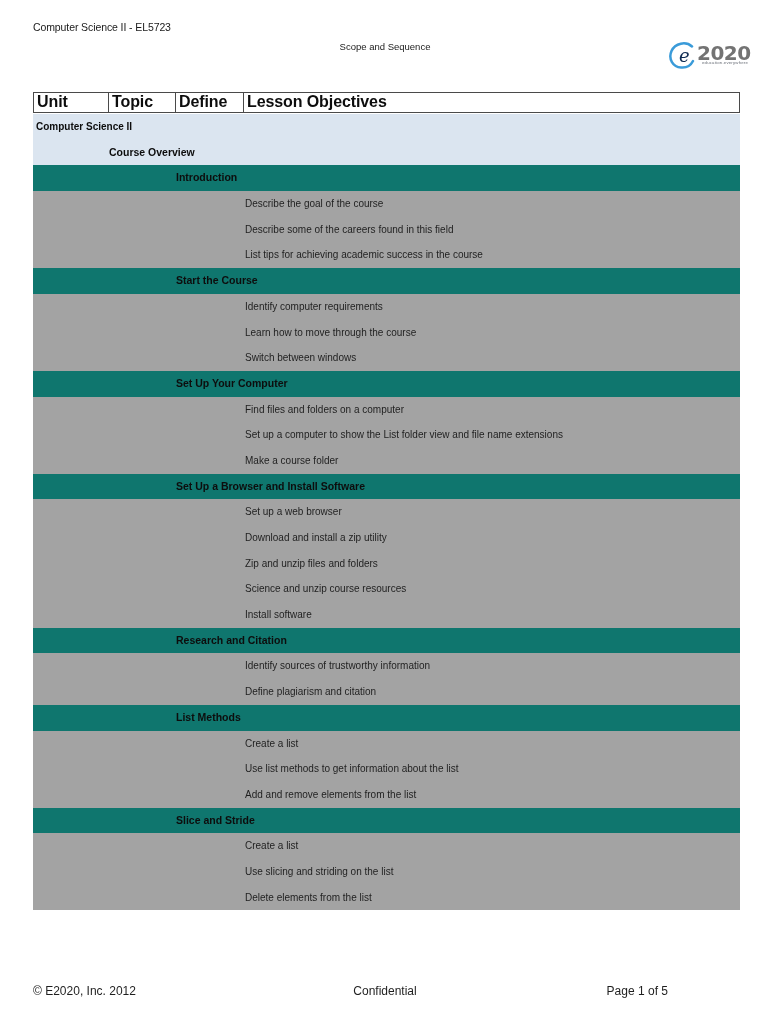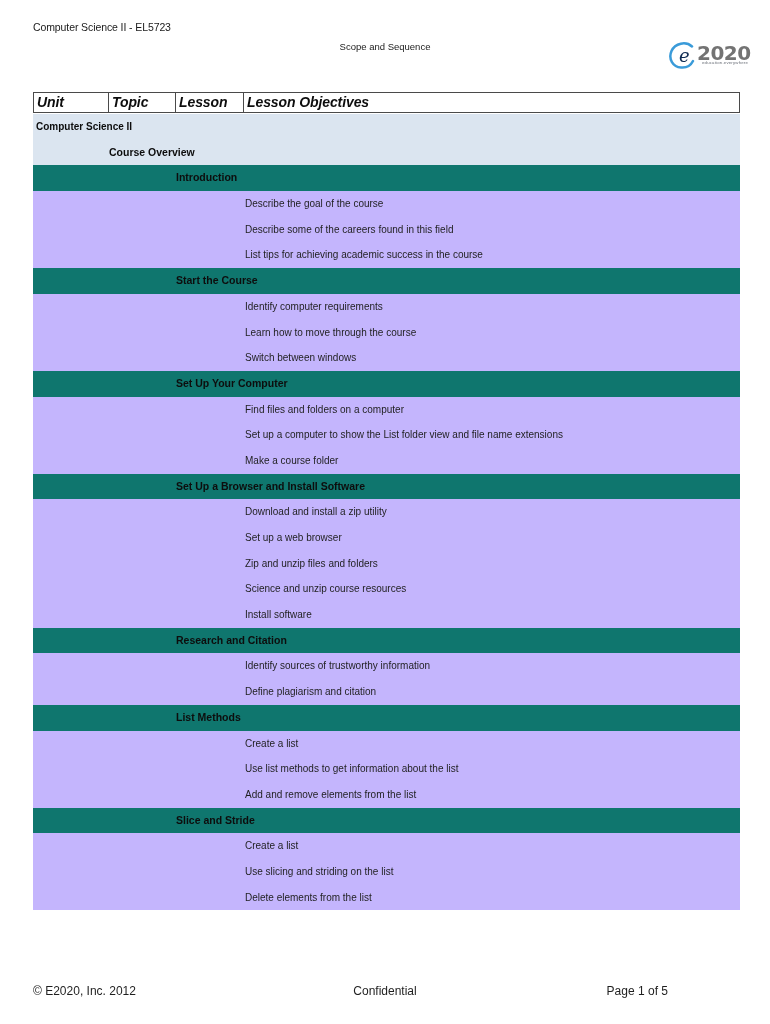--- a/index.html
+++ b/index.html
@@ -76,31 +76,30 @@
     width: 707px;
   }
   .thead-row {
     display: flex;
     height: 21px;
     border: 1.6px solid #4a4a4a;
     box-sizing: border-box;
     background: #ffffff;
   }
   .th {
-    font-size: 14px;
+    font-size: 16px;
     font-weight: bold;
     color: #0d0d0d;
     padding-left: 3px;
     line-height: 18px;
     box-sizing: border-box;
     border-right: 1.4px solid #4a4a4a;
     letter-spacing: -0.1px;
     overflow: hidden;
     white-space: nowrap;
-    font-style: italic;
   }
   .th.c-unit   { width: 75px; }
   .th.c-topic  { width: 67px; }
   .th.c-lesson { width: 68px; }
   .th.c-obj    { flex: 1; border-right: none; }
 
   .tbody { margin-top: 1px; }
 
   .row {
     display: block;
@@ -126,21 +125,21 @@
     color: #0d0d0d;
   }
   .row.level-lesson {
     background: #0f766e;
     font-weight: bold;
     font-size: 10.5px;
     padding-left: 143px;
     color: #0d0d0d;
   }
   .row.level-objective {
-    background: #c4b5fd;
+    background: #a3a3a3;
     font-weight: normal;
     font-size: 10px;
     padding-left: 212px;
     color: #1f1f1f;
   }
 
   
   .page-footer {
     position: absolute;
     left: 0;
@@ -170,42 +169,42 @@
     <div class="logo-2020">2020</div>
     <div class="logo-sub">education.everywhere</div>
   </div>
 </div>
 
 <div class="scope-table">
 
   <div class="thead-row">
     <div class="th c-unit">Unit</div>
     <div class="th c-topic">Topic</div>
-    <div class="th c-lesson">Lesson</div>
+    <div class="th c-lesson">Define</div>
     <div class="th c-obj">Lesson Objectives</div>
   </div>
 
   <div class="tbody" id="tbody">
       <div class="row level-unit">Computer Science II</div>
       <div class="row level-topic">Course Overview</div>
       <div class="row level-lesson">Introduction</div>
       <div class="row level-objective">Describe the goal of the course</div>
       <div class="row level-objective">Describe some of the careers found in this field</div>
       <div class="row level-objective">List tips for achieving academic success in the course</div>
       <div class="row level-lesson">Start the Course</div>
       <div class="row level-objective">Identify computer requirements</div>
       <div class="row level-objective">Learn how to move through the course</div>
       <div class="row level-objective">Switch between windows</div>
       <div class="row level-lesson">Set Up Your Computer</div>
       <div class="row level-objective">Find files and folders on a computer</div>
       <div class="row level-objective">Set up a computer to show the List folder view and file name extensions</div>
       <div class="row level-objective">Make a course folder</div>
       <div class="row level-lesson">Set Up a Browser and Install Software</div>
+      <div class="row level-objective">Set up a web browser</div>
       <div class="row level-objective">Download and install a zip utility</div>
-      <div class="row level-objective">Set up a web browser</div>
       <div class="row level-objective">Zip and unzip files and folders</div>
       <div class="row level-objective">Science and unzip course resources</div>
       <div class="row level-objective">Install software</div>
       <div class="row level-lesson">Research and Citation</div>
       <div class="row level-objective">Identify sources of trustworthy information</div>
       <div class="row level-objective">Define plagiarism and citation</div>
       <div class="row level-lesson">List Methods</div>
       <div class="row level-objective">Create a list</div>
       <div class="row level-objective">Use list methods to get information about the list</div>
       <div class="row level-objective">Add and remove elements from the list</div>

